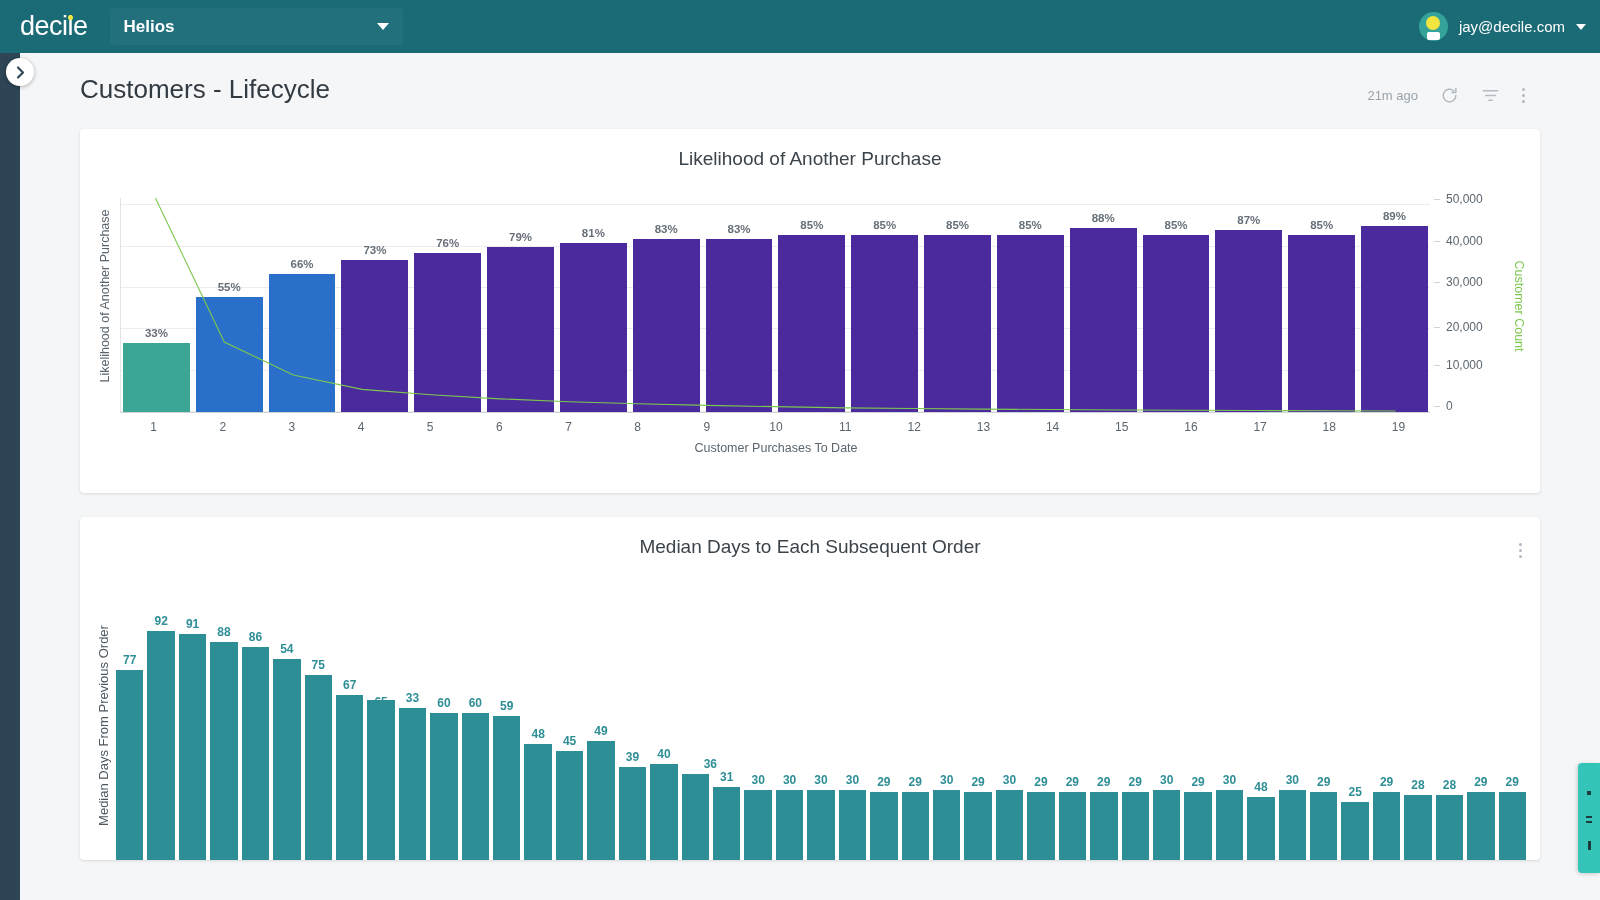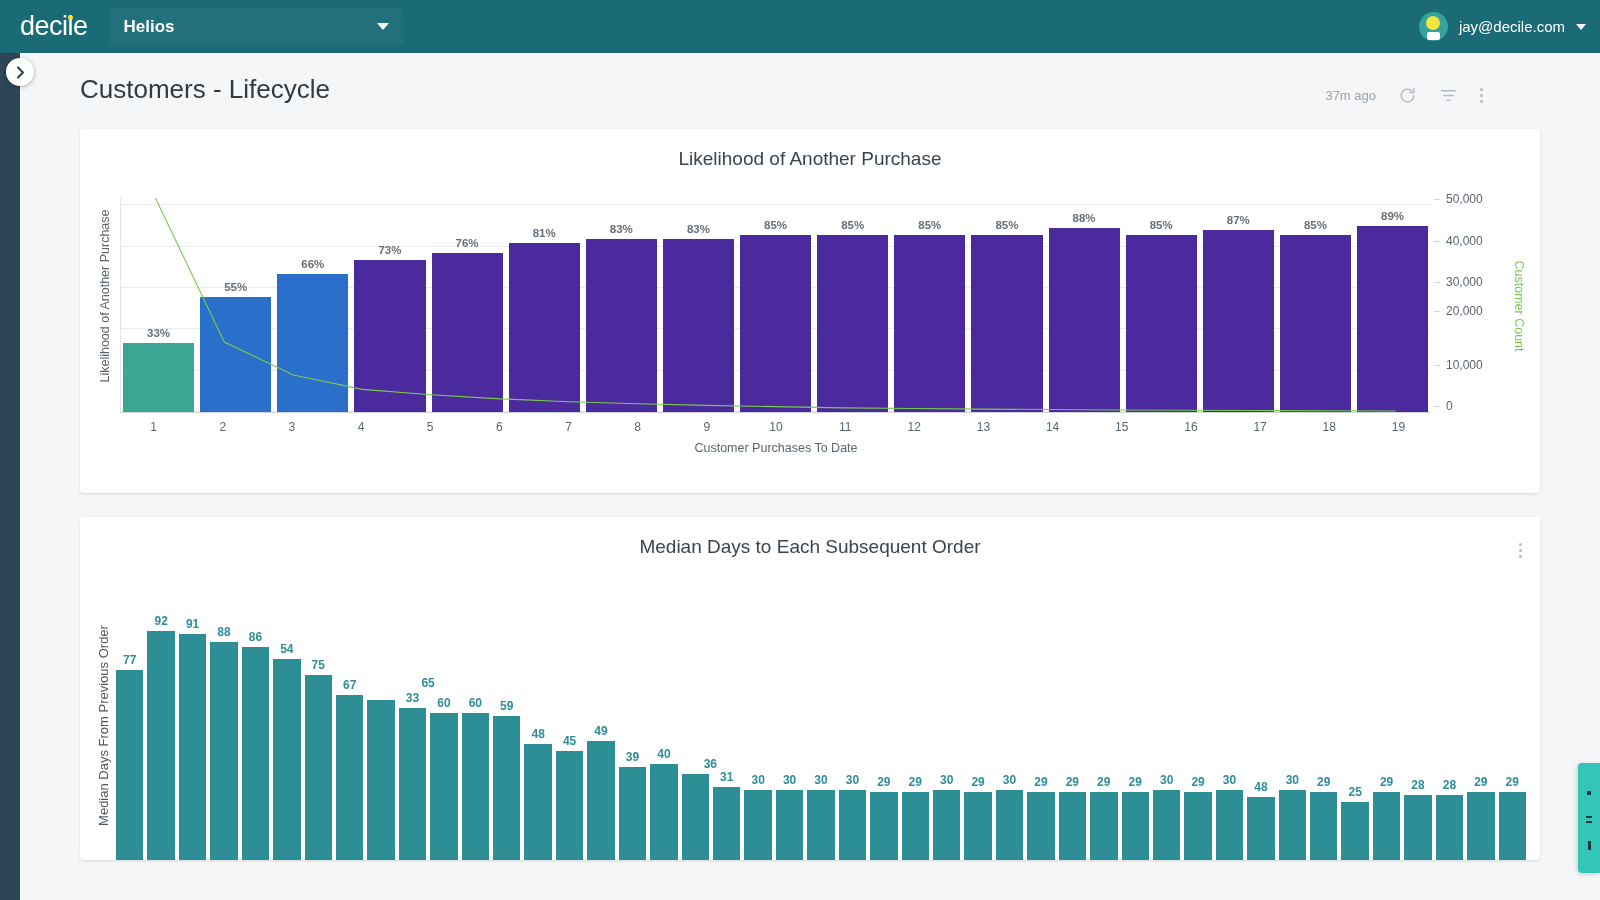--- a/index.html
+++ b/index.html
@@ -65,21 +65,21 @@
     z-index: 5;
   }
   .sidebar-toggle svg { width: 15px; height: 15px; }
 
   
   .page {
     position: absolute; top: 53px; left: 20px; width: 1580px; height: 847px;
     background: #f4f6f8; overflow: hidden;
   }
   .page-head {
-    display: flex; align-items: center; padding: 20px 117px 0 60px;
+    display: flex; align-items: center; padding: 20px 75px 0 60px;
   }
   .page-title { font-size: 26px; color: #333b42; font-weight: 400; }
   .head-actions {
     margin-left: auto; display: flex; align-items: center; gap: 22px;
     padding-top: 13px;
   }
   .stale { color: #9aa3ab; font-size: 13px; }
   .icon-btn { cursor: pointer; color: #b3bac1; display: flex; align-items: center; }
   .icon-btn svg { width: 19px; height: 19px; }
   .dots { display: flex; flex-direction: column; gap: 3px; align-items: center; cursor: pointer; }
@@ -208,21 +208,21 @@
   <svg viewBox="0 0 24 24">
     <path d="M8 4 L16 12 L8 20" fill="none" stroke="#2d4554" stroke-width="3.4" stroke-linecap="round" stroke-linejoin="round"></path>
   </svg>
 </div>
 
 <div class="page">
 
   <div class="page-head">
     <div class="page-title">Customers - Lifecycle</div>
     <div class="head-actions">
-      <span class="stale">37m ago</span>
+      <span class="stale">21m ago</span>
       <span class="icon-btn">
         <svg viewBox="0 0 24 24">
           <path d="M20 12a8 8 0 1 1-2.6-5.9" fill="none" stroke="#b3bac1" stroke-width="1.9" stroke-linecap="round"></path>
           <path d="M20 3.2 V8.2 H15" fill="none" stroke="#b3bac1" stroke-width="1.9" stroke-linecap="round" stroke-linejoin="round"></path>
         </svg>
       </span>
       <span class="icon-btn">
         <svg viewBox="0 0 24 24">
           <path d="M3 6 H21 M6 12 H18 M10 18 H14" fill="none" stroke="#b3bac1" stroke-width="1.9" stroke-linecap="round"></path>
         </svg>
@@ -264,20 +264,24 @@
             </div>
             <div class="bar-col">
               <div class="bar-lbl" style="bottom: 156.379px;">73%</div>
               <div class="bar" style="height: 152.379px; background: rgb(74, 42, 156);"></div>
             </div>
             <div class="bar-col">
               <div class="bar-lbl" style="bottom: 162.641px;">76%</div>
               <div class="bar" style="height: 158.641px; background: rgb(74, 42, 156);"></div>
             </div>
             <div class="bar-col">
+              <div class="bar-lbl" style="bottom: 168.903px;">79%</div>
+              <div class="bar" style="height: 164.903px; background: rgb(74, 42, 156);"></div>
+            </div>
+            <div class="bar-col">
               <div class="bar-lbl" style="bottom: 173.078px;">81%</div>
               <div class="bar" style="height: 169.078px; background: rgb(74, 42, 156);"></div>
             </div>
             <div class="bar-col">
               <div class="bar-lbl" style="bottom: 177.252px;">83%</div>
               <div class="bar" style="height: 173.252px; background: rgb(74, 42, 156);"></div>
             </div>
             <div class="bar-col">
               <div class="bar-lbl" style="bottom: 177.252px;">83%</div>
               <div class="bar" style="height: 173.252px; background: rgb(74, 42, 156);"></div>
@@ -319,21 +323,21 @@
               <div class="bar" style="height: 185.777px; background: rgb(74, 42, 156);"></div>
             </div>
           </div>
         <svg class="line-svg" id="line1" viewBox="0 0 100 100" preserveAspectRatio="none">
             <polyline points="2.63,0.00 7.89,67.31 13.16,82.69 18.42,89.42 23.68,91.92 28.95,93.85 34.21,95.19 39.47,96.15 44.74,96.92 50.00,97.50 55.26,98.08 60.53,98.37 65.79,98.65 71.05,98.85 76.32,99.04 81.58,99.19 86.84,99.33 92.11,99.42 97.37,99.50" fill="none" stroke="#7cc84f" stroke-width="1.1" vector-effect="non-scaling-stroke"></polyline>
           </svg>
       </div>
       <div class="rticks" id="rticks">
           <div class="rtick" style="bottom: -7px;">0<i></i></div>
           <div class="rtick" style="bottom: 34.3462px;">10,000<i></i></div>
-          <div class="rtick" style="bottom: 88px; margin-top: 19px;">20,000<i></i></div>
+          <div class="rtick" style="bottom: 72px; margin-top: 19px;">20,000<i></i></div>
           <div class="rtick" style="bottom: 117.038px;">30,000<i></i></div>
           <div class="rtick" style="bottom: 158.385px;">40,000<i></i></div>
           <div class="rtick" style="bottom: 199.731px;">50,000<i></i></div>
         </div>
       <div class="ylabel-right">
         <span>Customer Count</span>
       </div>
       <div class="xticks" id="xticks1">
           <div class="xtick">1</div>
           <div class="xtick">2</div>
@@ -397,21 +401,21 @@
           </div>
           <div class="bar2-col">
             <div class="bar2-lbl" style="bottom: 194.25px;">75</div>
             <div class="bar2" style="height: 191.25px; background: rgb(46, 142, 150);"></div>
           </div>
           <div class="bar2-col">
             <div class="bar2-lbl" style="bottom: 173.85px;">67</div>
             <div class="bar2" style="height: 170.85px; background: rgb(46, 142, 150);"></div>
           </div>
           <div class="bar2-col">
-            <div class="bar2-lbl" style="bottom: 176px; margin-left: 47px;">65</div>
+            <div class="bar2-lbl" style="bottom: 157px;">65</div>
             <div class="bar2" style="height: 165.75px; background: rgb(46, 142, 150);"></div>
           </div>
           <div class="bar2-col">
             <div class="bar2-lbl" style="bottom: 161.1px;">33</div>
             <div class="bar2" style="height: 158.1px; background: rgb(46, 142, 150);"></div>
           </div>
           <div class="bar2-col">
             <div class="bar2-lbl" style="bottom: 156px;">60</div>
             <div class="bar2" style="height: 153px; background: rgb(46, 142, 150);"></div>
           </div>

